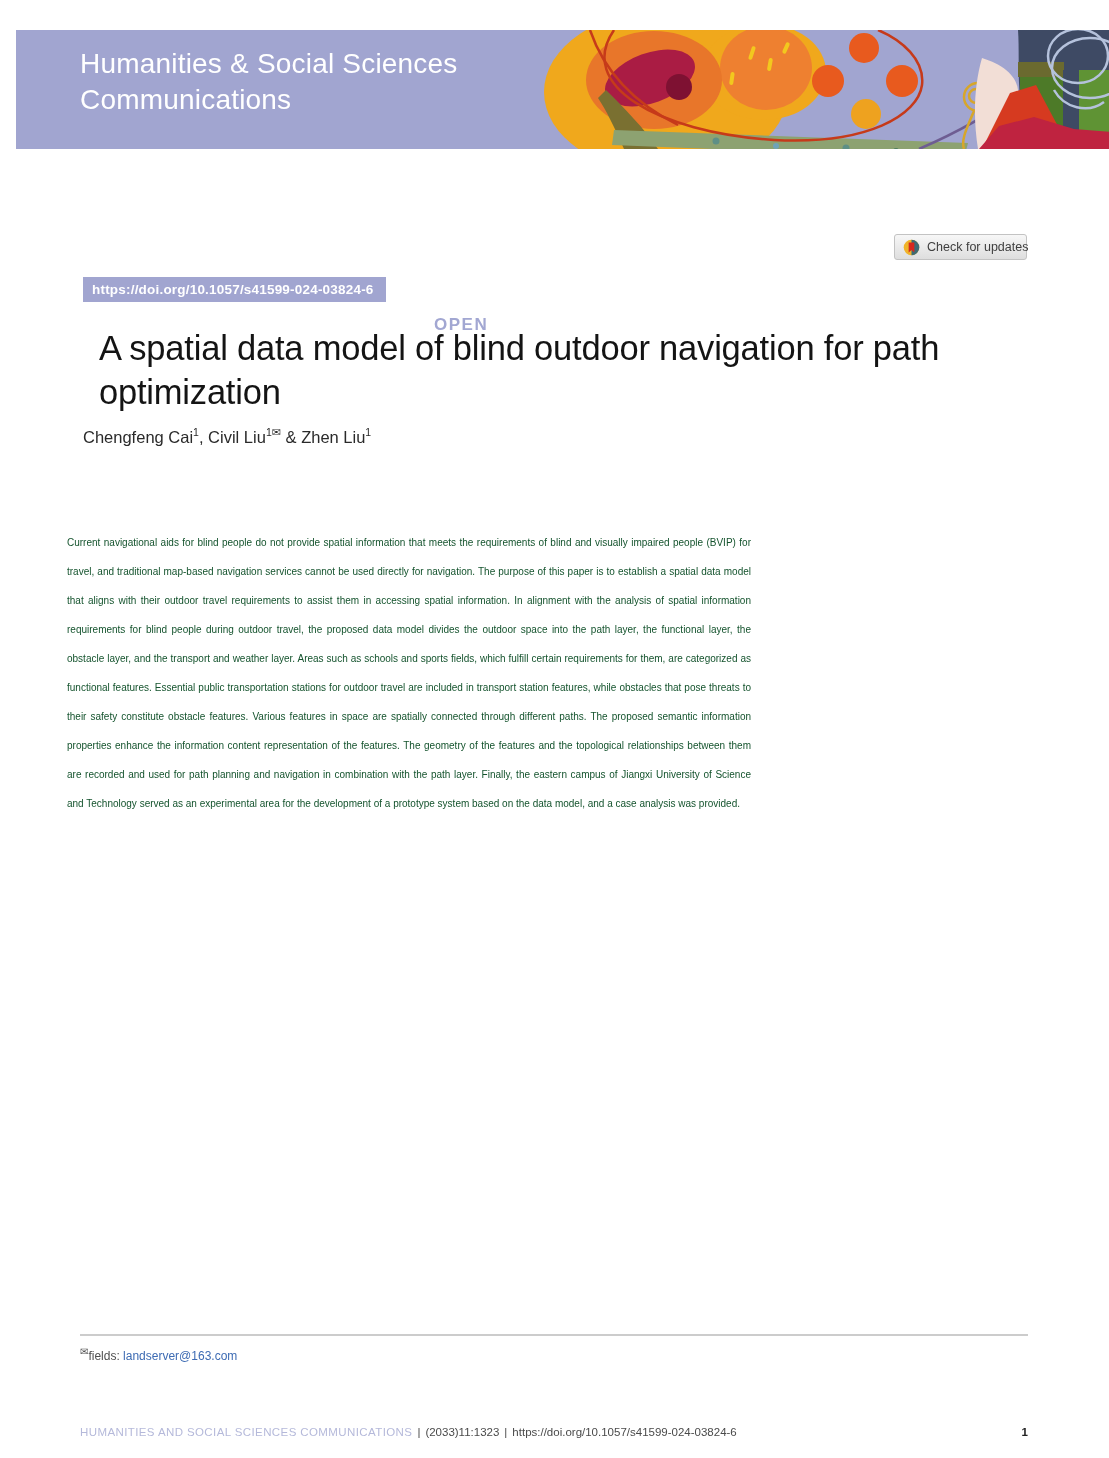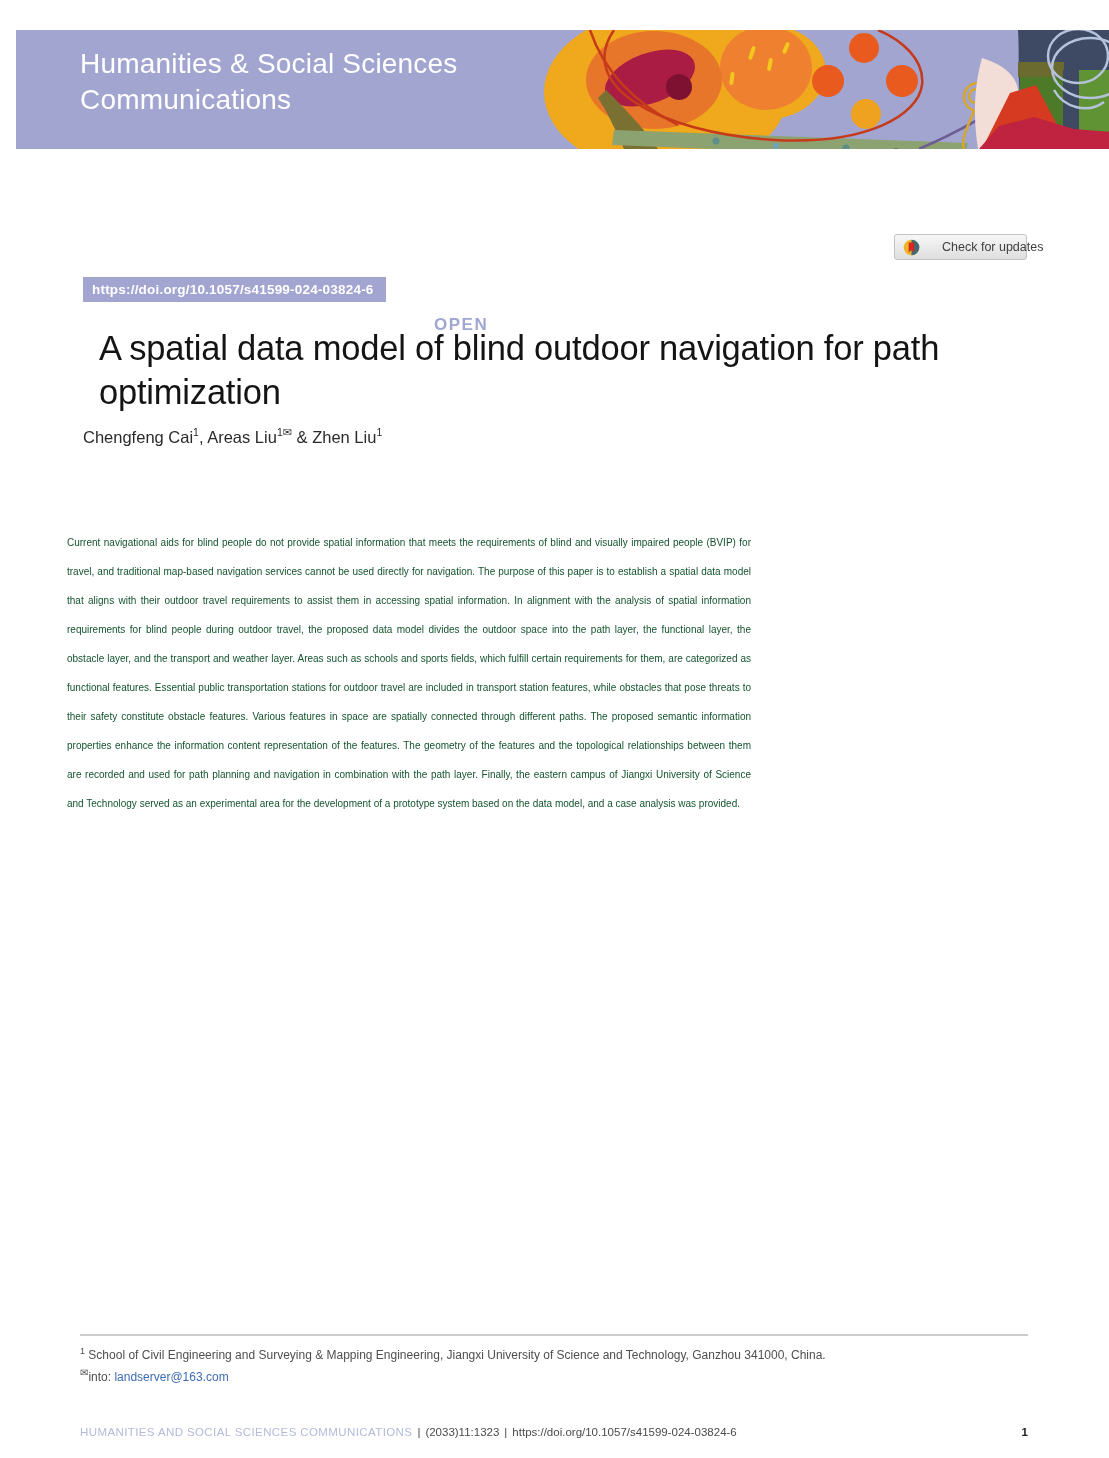--- a/index.html
+++ b/index.html
@@ -15,21 +15,21 @@
     font-size:28px;line-height:36px;font-weight:400;letter-spacing:.2px;
   }
   
   .kicker{
     position:absolute;top:240px;left:83px;font-size:21px;color:#333333;
     letter-spacing:.8px;font-weight:400;margin-top:33px;
   }
   .check-btn{
     position:absolute;top:234px;left:894px;width:133px;height:26px;
     background:linear-gradient(#f7f7f7,#dedede);border:1px solid #c3c3c3;
-    border-radius:3px;display:flex;align-items:center;gap:22px;
+    border-radius:3px;display:flex;align-items:center;gap:7px;
     padding:0 8px;box-sizing:border-box;cursor:pointer;
   }
   .check-btn .cm{width:17px;height:17px;flex:0 0 auto;}
   .check-btn .lbl{font-size:12.5px;color:#3f3f3f;white-space:nowrap;}
   .doi-badge{
     position:absolute;top:277px;left:83px;background:#a1a5d0;color:#ffffff;
     font-weight:bold;font-size:13.5px;letter-spacing:.2px;
     padding:5px 12px 5px 9px;cursor:pointer;
   }
   .open-label{
@@ -148,29 +148,28 @@
     </svg>
     <span class="lbl">Check for updates</span>
   </div>
 
   <div class="doi-badge">https://doi.org/10.1057/s41599-024-03824-6</div>
   <div class="open-label">OPEN</div>
 
   <h1 class="title" style="margin:16px;">A spatial data model of blind outdoor navigation for path optimization</h1>
 
   <div class="authors">
-    <span>Chengfeng Cai</span><sup>1</sup><span>, </span><span>Areas Liu</span><sup>1</sup><sup class="env">✉</sup><span> &amp; </span><span>Zhen Liu</span><sup>1</sup>
+    <span>Chengfeng Cai</span><sup>1</sup><span>, </span><span>Civil Liu</span><sup>1</sup><sup class="env">✉</sup><span> &amp; </span><span>Zhen Liu</span><sup>1</sup>
   </div>
 
   <p class="abstract" style="margin:0;">Current navigational aids for blind people do not provide spatial information that meets the requirements of blind and visually impaired people (BVIP) for travel, and traditional map-based navigation services cannot be used directly for navigation. The purpose of this paper is to establish a spatial data model that aligns with their outdoor travel requirements to assist them in accessing spatial information. In alignment with the analysis of spatial information requirements for blind people during outdoor travel, the proposed data model divides the outdoor space into the path layer, the functional layer, the obstacle layer, and the transport and weather layer. Areas such as schools and sports fields, which fulfill certain requirements for them, are categorized as functional features. Essential public transportation stations for outdoor travel are included in transport station features, while obstacles that pose threats to their safety constitute obstacle features. Various features in space are spatially connected through different paths. The proposed semantic information properties enhance the information content representation of the features. The geometry of the features and the topological relationships between them are recorded and used for path planning and navigation in combination with the path layer. Finally, the eastern campus of Jiangxi University of Science and Technology served as an experimental area for the development of a prototype system based on the data model, and a case analysis was provided.</p>
 
   <div class="fn-rule"></div>
   <div class="footnote">
-    <div><sup>1</sup><span> School of Civil Engineering and Surveying &amp; Mapping Engineering, Jiangxi University of Science and Technology, Ganzhou 341000, China.</span></div>
-    <div><sup class="env">✉</sup><span>into: </span><span class="email">landserver@163.com</span></div>
+    <div><sup class="env">✉</sup><span>fields: </span><span class="email">landserver@163.com</span></div>
   </div>
 
   <div class="footer">
     <span class="journal">HUMANITIES AND SOCIAL SCIENCES COMMUNICATIONS</span>
     <span class="sep">|</span>
     <span>(2033)11:1323</span>
     <span class="sep">|</span>
     <span>https://doi.org/10.1057/s41599-024-03824-6</span>
     <span class="pgnum">1</span>
   </div>

